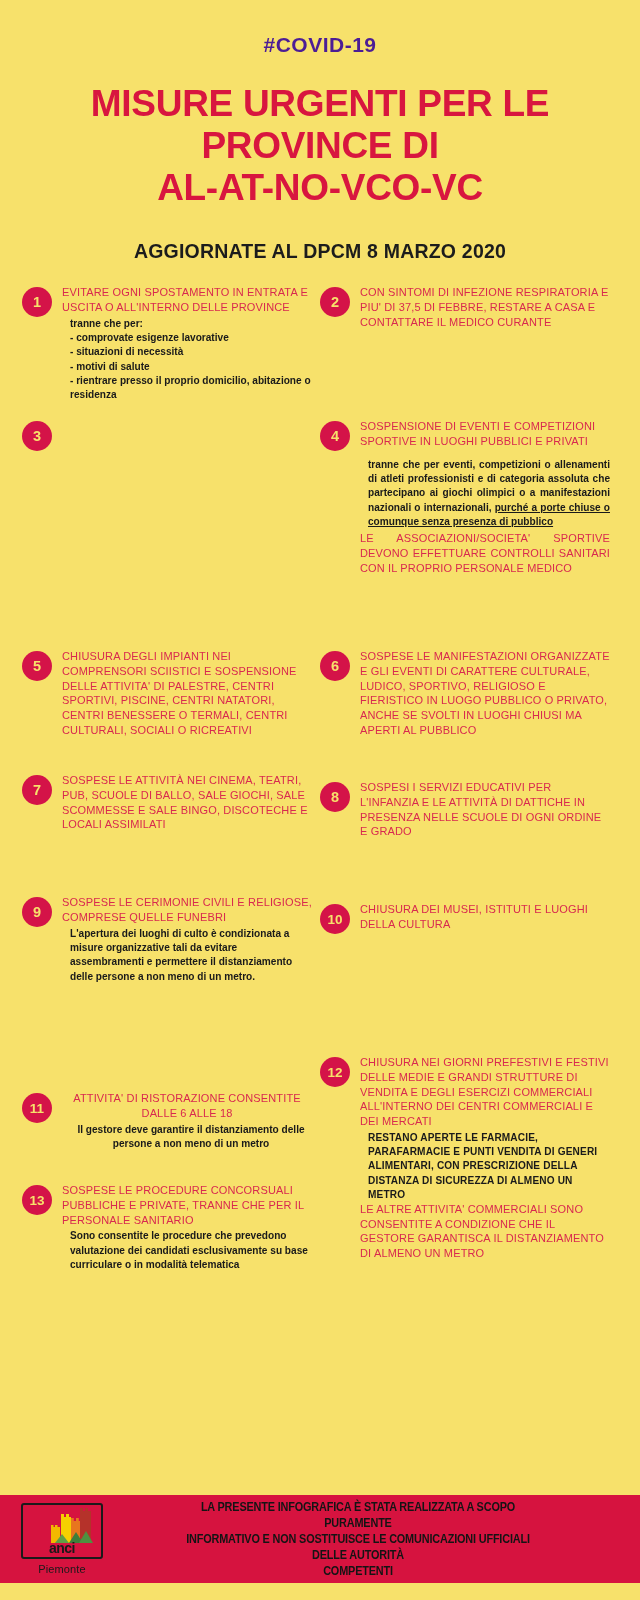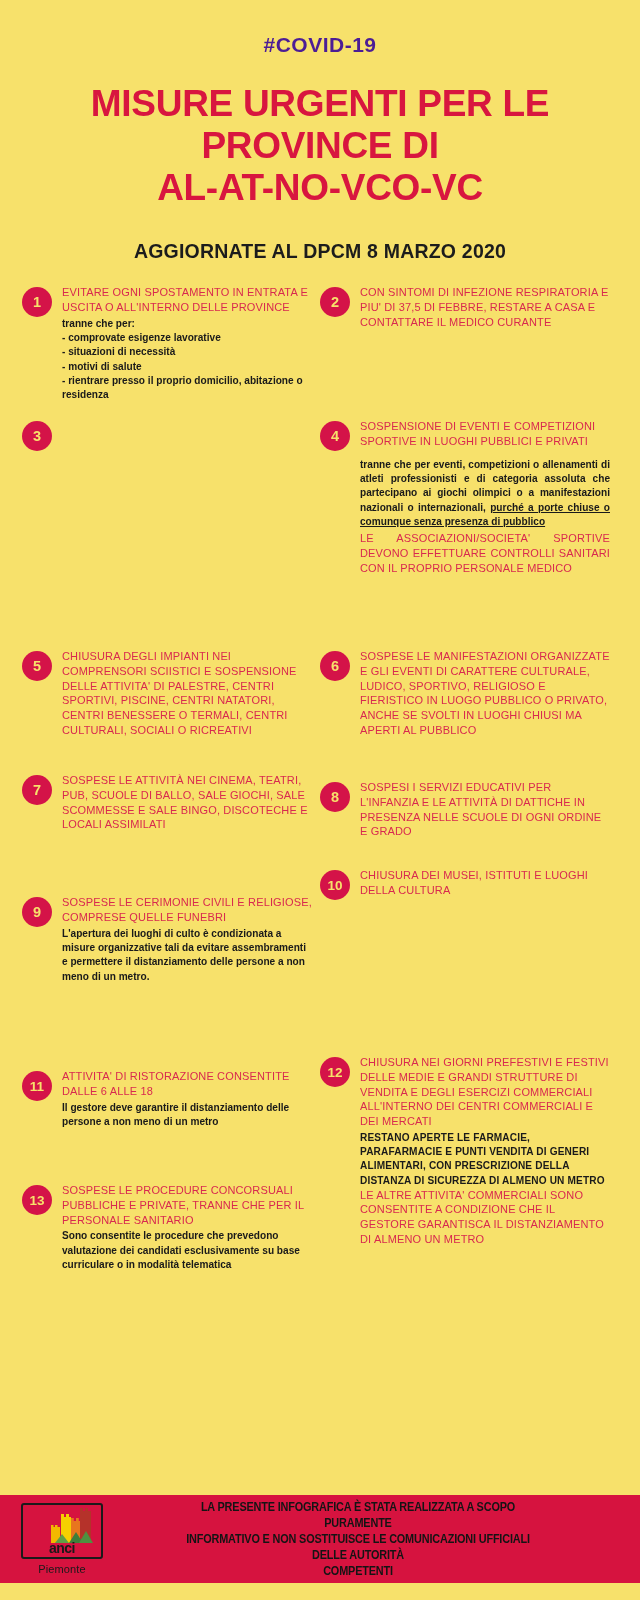--- a/index.html
+++ b/index.html
@@ -91,20 +91,21 @@
     line-height: 1.33;
     letter-spacing: 0.15px;
     text-transform: uppercase;
   }
   .sub {
     color: #1a1a1a;
     font-weight: bold;
     font-size: 10.1px;
     line-height: 1.42;
     margin-top: 2px;
+    margin-left: 8px;
   }
   .sub.just { text-align: justify; }
   .sub.caps { text-transform: uppercase; letter-spacing: 0.15px; }
   .hl.just { text-align: justify; }
   .u { text-decoration: underline; }
 
   
   .footer {
     position: absolute;
     left: 0;
@@ -241,28 +242,28 @@
     </div>
 
     <div class="item col-left" style="top:610px;">
       <div class="badge">9</div>
       <div class="body">
         <div class="hl">SOSPESE LE CERIMONIE CIVILI E RELIGIOSE, COMPRESE QUELLE FUNEBRI</div>
         <div class="sub">L'apertura dei luoghi di culto è condizionata a misure organizzative tali da evitare assembramenti e permettere il distanziamento delle persone a non meno di un metro.</div>
       </div>
     </div>
 
-    <div class="item col-right" style="top:583px;">
+    <div class="item col-right" style="top:617px;">
       <div class="badge wide">10</div>
       <div class="body">
         <div class="hl">CHIUSURA DEI MUSEI, ISTITUTI E LUOGHI DELLA CULTURA</div>
       </div>
     </div>
 
-    <div class="item col-left" style="top:784px;">
+    <div class="item col-left" style="top:806px;text-align:center;">
       <div class="badge wide">11</div>
       <div class="body">
         <div class="hl">ATTIVITA' DI RISTORAZIONE CONSENTITE DALLE 6 ALLE 18</div>
         <div class="sub">Il gestore deve garantire il distanziamento delle persone a non meno di un metro</div>
       </div>
     </div>
 
     <div class="item col-right" style="top:770px;">
       <div class="badge wide">12</div>
       <div class="body">

